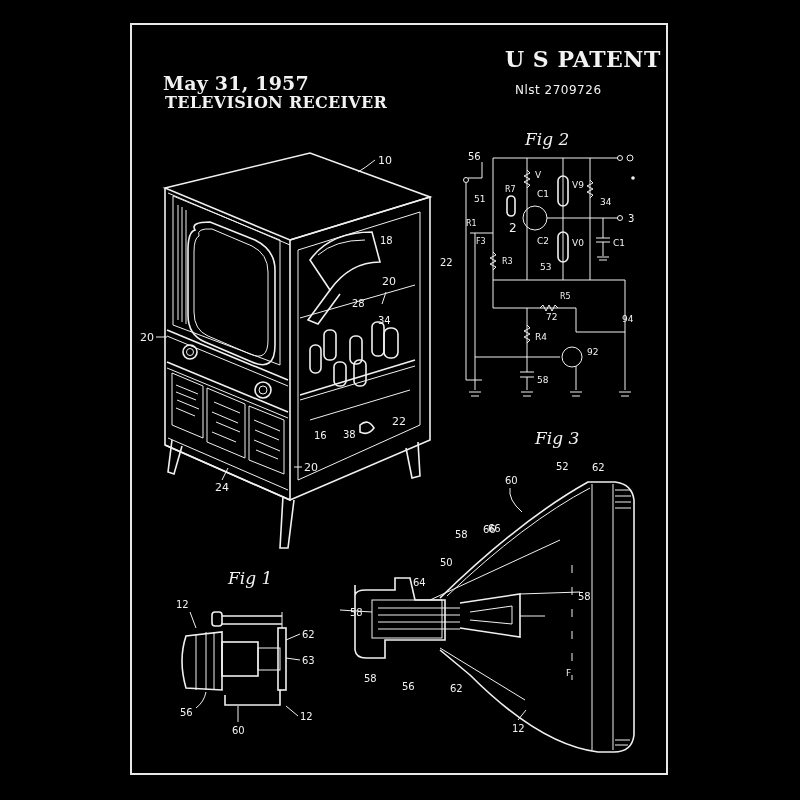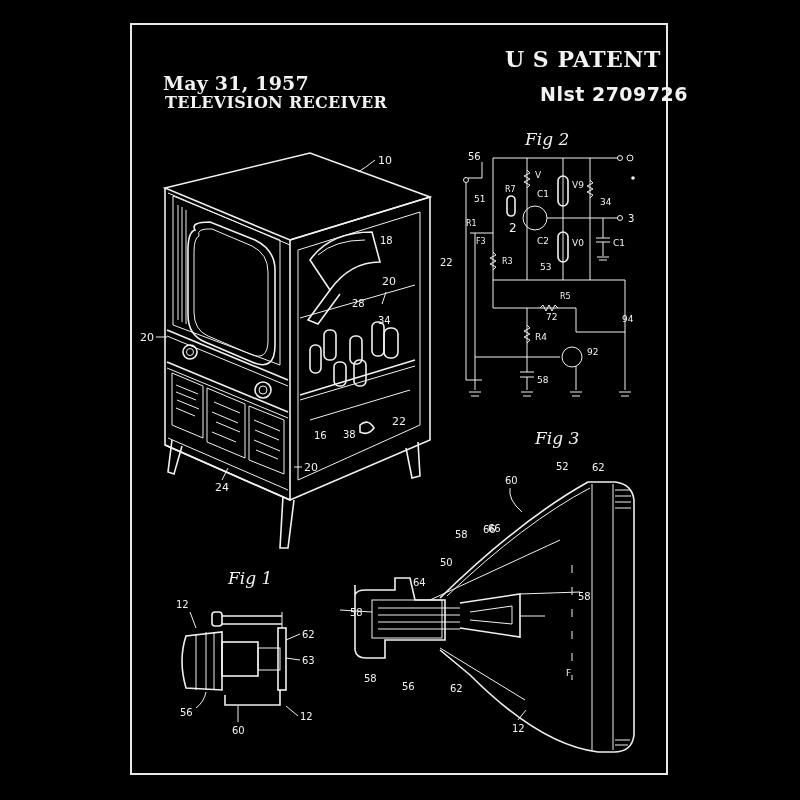--- a/index.html
+++ b/index.html
@@ -2,21 +2,21 @@
 <html><head>
 <meta charset="utf-8">
 <style>
   html, body { margin:0; padding:0; background:#000; }
   body { width:800px; height:800px; position:relative; overflow:hidden; font-family:"DejaVu Serif", serif; }
   .frame { position:absolute; left:130px; top:23px; width:538px; height:752px; border:2px solid #e8e8e8; box-sizing:border-box; }
   .txt { position:absolute; color:#f2f2f2; white-space:nowrap; }
   .date { left:163px; top:46px; font-size:19px; font-weight:bold; font-family:"DejaVu Serif", serif; letter-spacing:0.2px;margin-top:26px; }
   .title { left:165px; top:93px; font-size:16px; font-weight:bold; font-family:"DejaVu Serif", serif; letter-spacing:0.3px; }
   .patent { left:505px; top:46px; font-size:22px; font-weight:bold; font-family:"DejaVu Serif", serif; letter-spacing:0.5px; }
-  .patno { left:540px; top:83px; font-size:19px; font-weight:bold; font-family:"DejaVu Sans", sans-serif; letter-spacing:0.5px; }
+  .patno { left:515px; top:83px; font-size:12px; font-weight:normal; font-family:"DejaVu Sans", sans-serif; letter-spacing:0.5px; }
   svg.drawing { position:absolute; left:0; top:0; width:800px; height:800px; }
   svg text { fill:#f2f2f2; font-family:"DejaVu Sans", sans-serif; }
   .fig { font-style:italic; font-family:"DejaVu Serif", serif; }
   .ln { stroke:#f0f0f0; fill:none; stroke-width:1.6; }
   .lt { stroke:#f0f0f0; fill:none; stroke-width:1; }
   .fl { fill:#f0f0f0; stroke:none; }
 </style>
 </head>
 <body>
 

